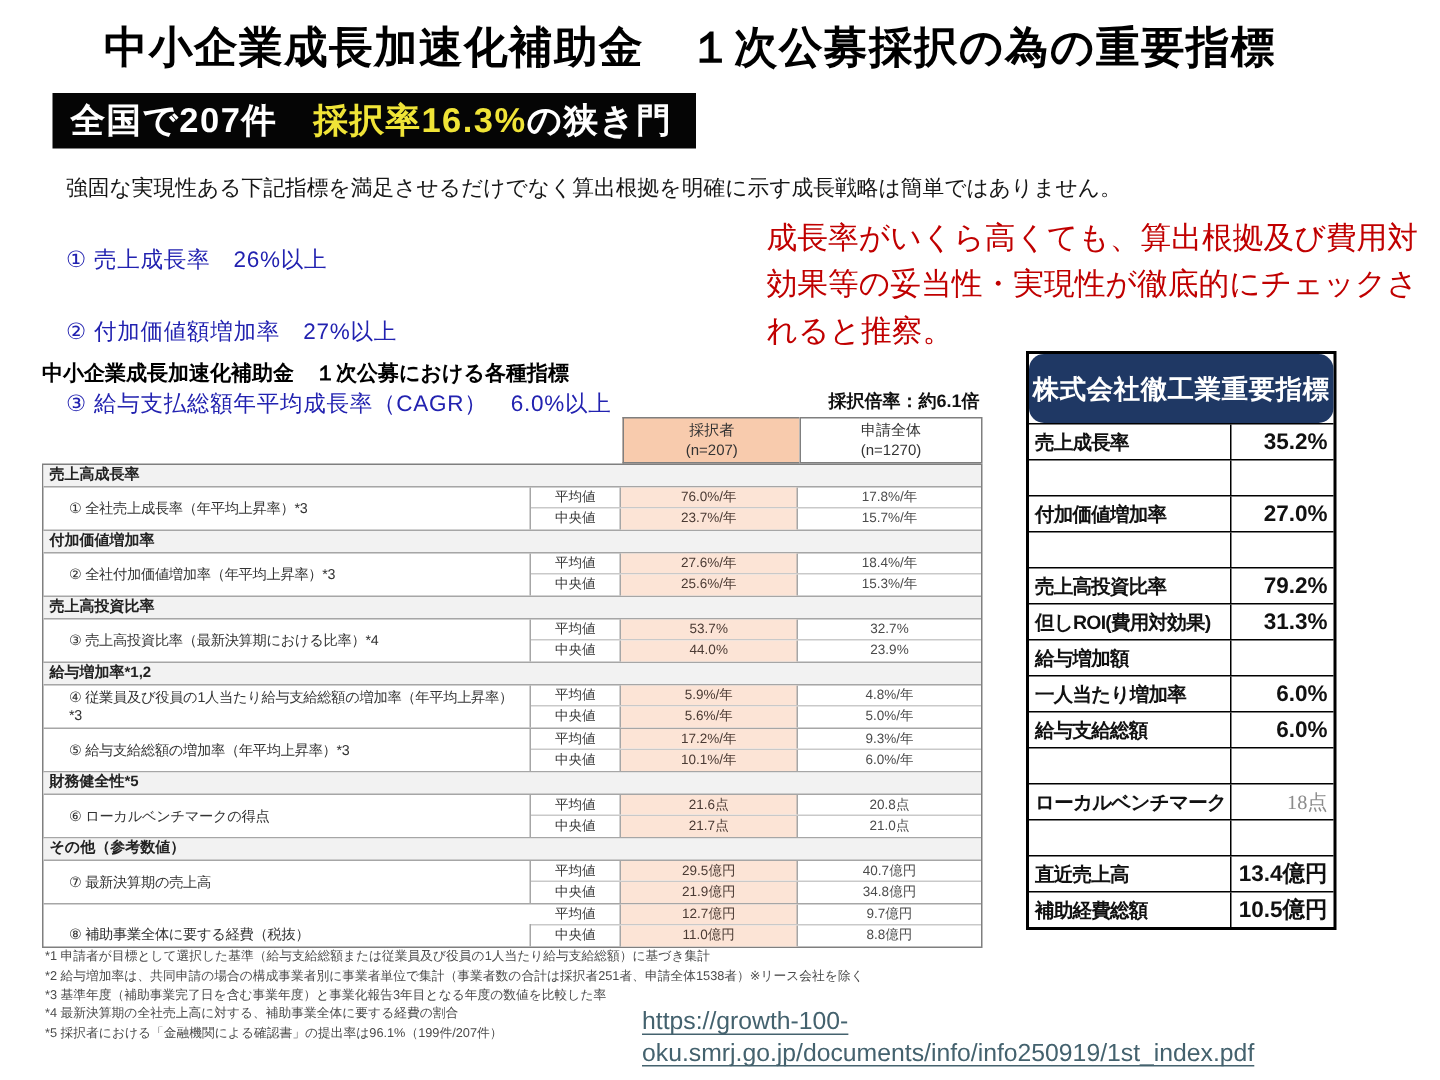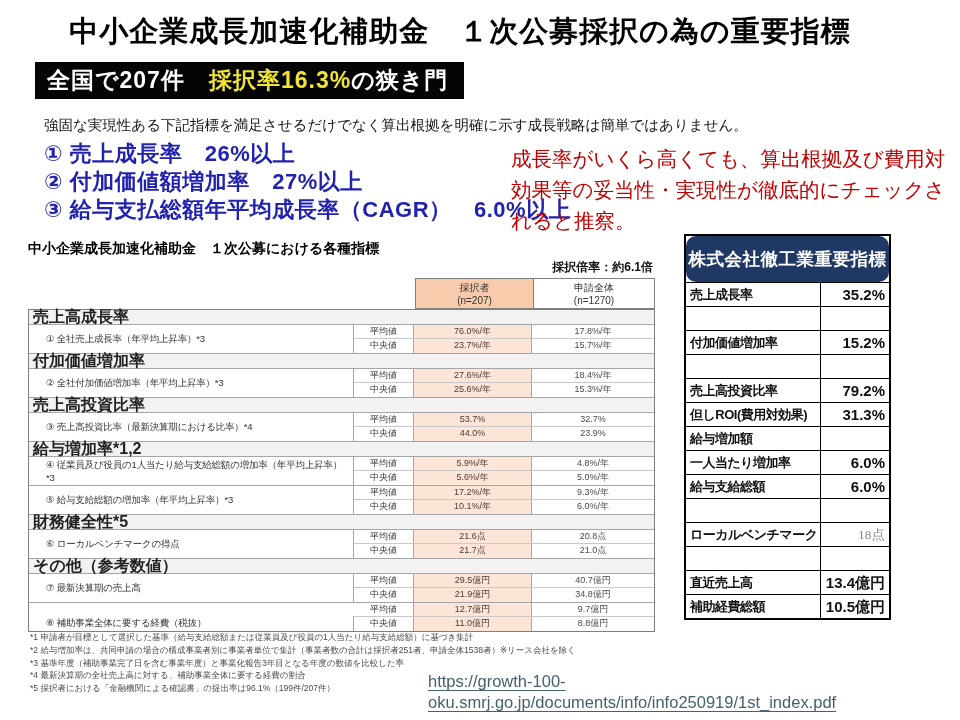--- a/index.html
+++ b/index.html
@@ -13,36 +13,36 @@
   .page-title{position:absolute; top:12px; left:0; width:920px; text-align:center;
     font-size:29px; font-weight:800; letter-spacing:1px; color:#000;}
 
   .banner{position:absolute; top:62px; left:35px; height:37px; background:#050505;
     color:#fff; font-size:23px; font-weight:bold; line-height:37px; padding:0 16px 0 12px; letter-spacing:1px;}
   .banner .hl{color:var(--hl-yellow);}
 
   .intro{position:absolute; top:116px; left:44px; width:880px; font-size:14.5px; color:#161616;}
 
   .criteria{position:absolute; top:140px; left:44px;}
-  .criteria div{font-size:22px; font-weight:bold; color:var(--blue); line-height:28px; letter-spacing:0.5px;}
+  .criteria div{font-size:15px; font-weight:normal; color:var(--blue); line-height:28px; letter-spacing:0.5px;margin-top:20px;}
 
   .warning{position:absolute; top:143px; left:511px; width:446px; font-size:20.5px;
     font-weight:400; color:var(--red); line-height:31px;}
 
   
   .mt{position:absolute; top:240px; left:28px; width:627px;}
   .mt-title{font-size:14px; font-weight:bold; color:#000;}
   .mt-ratio{position:absolute; top:19px; right:2px; font-size:12px; font-weight:bold;}
   .mt-headcells{position:absolute; top:38px; left:387px; width:240px; height:31px; display:flex;}
   .mt-headcells .hc{border:1px solid #7f7f7f; font-size:10px; text-align:center; padding-top:2px; line-height:13px; color:#333;}
   .hc.adopted{width:118px; background:var(--peach-head); border-right:none;}
   .hc.all{width:122px; background:#fff;}
   .mt-body{position:absolute; top:69px; left:0; width:627px; border:1px solid #7f7f7f; border-top:1.5px solid #7f7f7f;}
   .sec-bar{height:15px; line-height:14px; background:var(--sec-gray); border-bottom:1px solid #a6a6a6;
-    font-size:16px; font-weight:bold; padding-left:4px; color:#222;}
+    font-size:10px; font-weight:bold; padding-left:4px; color:#222;}
   .item{display:flex; border-bottom:1px solid #a6a6a6;}
   .item:last-child{border-bottom:none;align-items:flex-end;}
   .item-label{width:327px; border-right:1px solid #a6a6a6; display:flex; align-items:center;
     padding:1px 3px 1px 17px; font-size:9.5px; color:#333; letter-spacing:-0.2px;}
   .item-stats{width:300px; display:flex; flex-direction:column;}
   .srow{display:flex; height:14px;}
   .srow.first{border-bottom:1px solid #c9c9c9;}
   .srow .sname{width:60px; border-right:1px solid #a6a6a6; text-align:center; font-size:9px; line-height:13px; color:#333;}
   .srow .v-adopted{width:118px; background:var(--peach-cell); border-right:1px solid #a6a6a6;
     text-align:center; font-size:9px; line-height:13px; color:#4a3a33;}
@@ -238,21 +238,21 @@
       <div class="st-row">
         <div class="st-label">売上成長率</div>
         <div class="st-value">35.2%</div>
       </div>
       <div class="st-row">
         <div class="st-label"></div>
         <div class="st-value"></div>
       </div>
       <div class="st-row">
         <div class="st-label">付加価値増加率</div>
-        <div class="st-value">15.2%</div>
+        <div class="st-value">27.0%</div>
       </div>
       <div class="st-row">
         <div class="st-label"></div>
         <div class="st-value"></div>
       </div>
       <div class="st-row">
         <div class="st-label">売上高投資比率</div>
         <div class="st-value">79.2%</div>
       </div>
       <div class="st-row">

